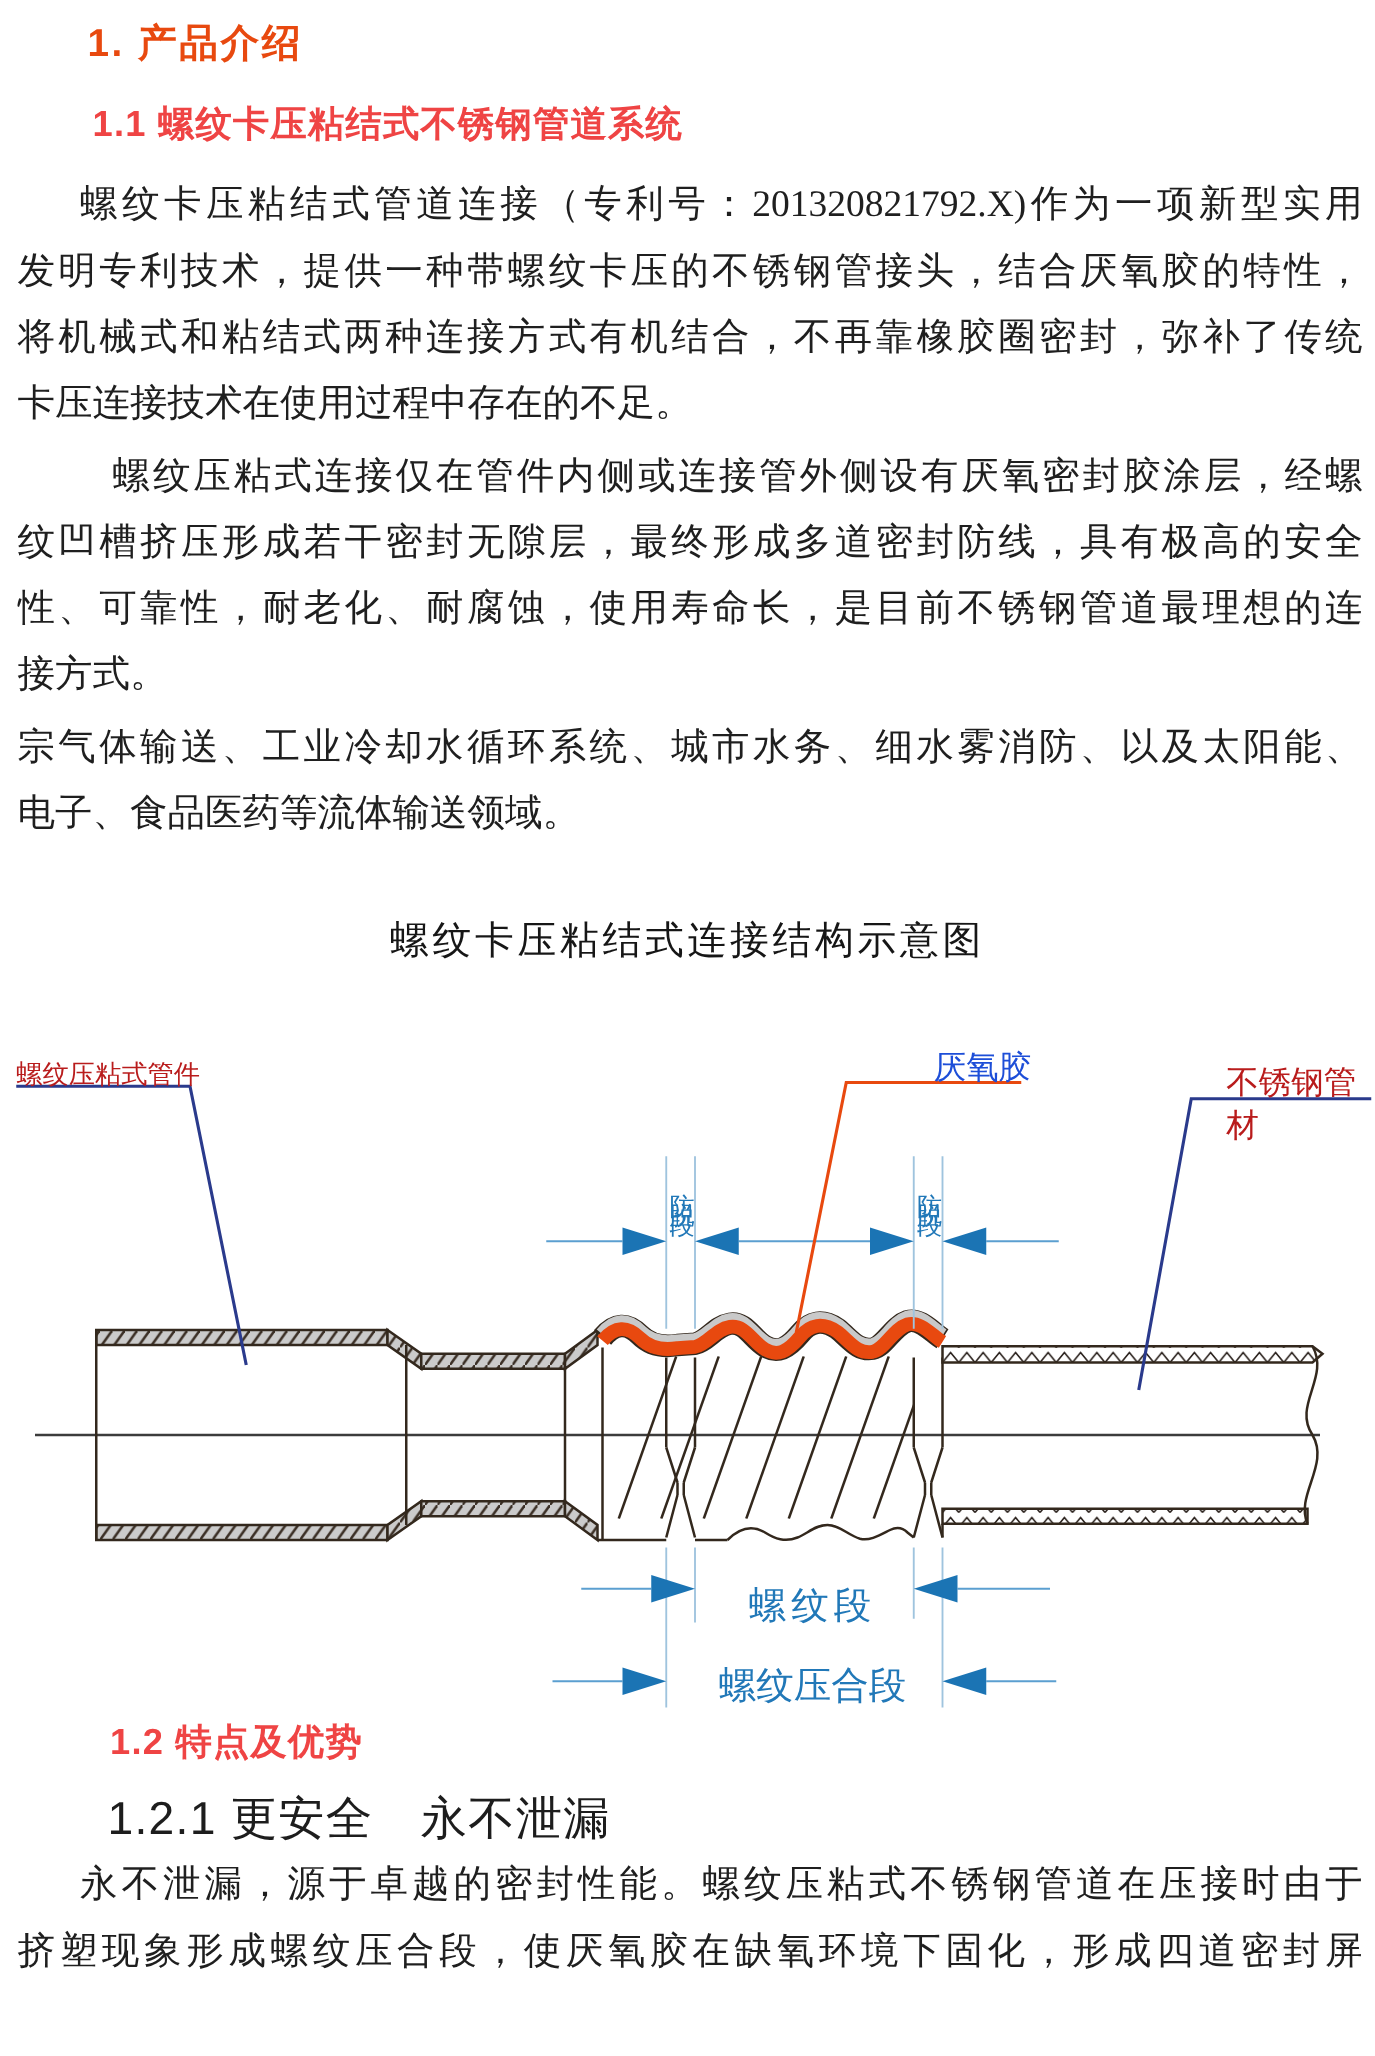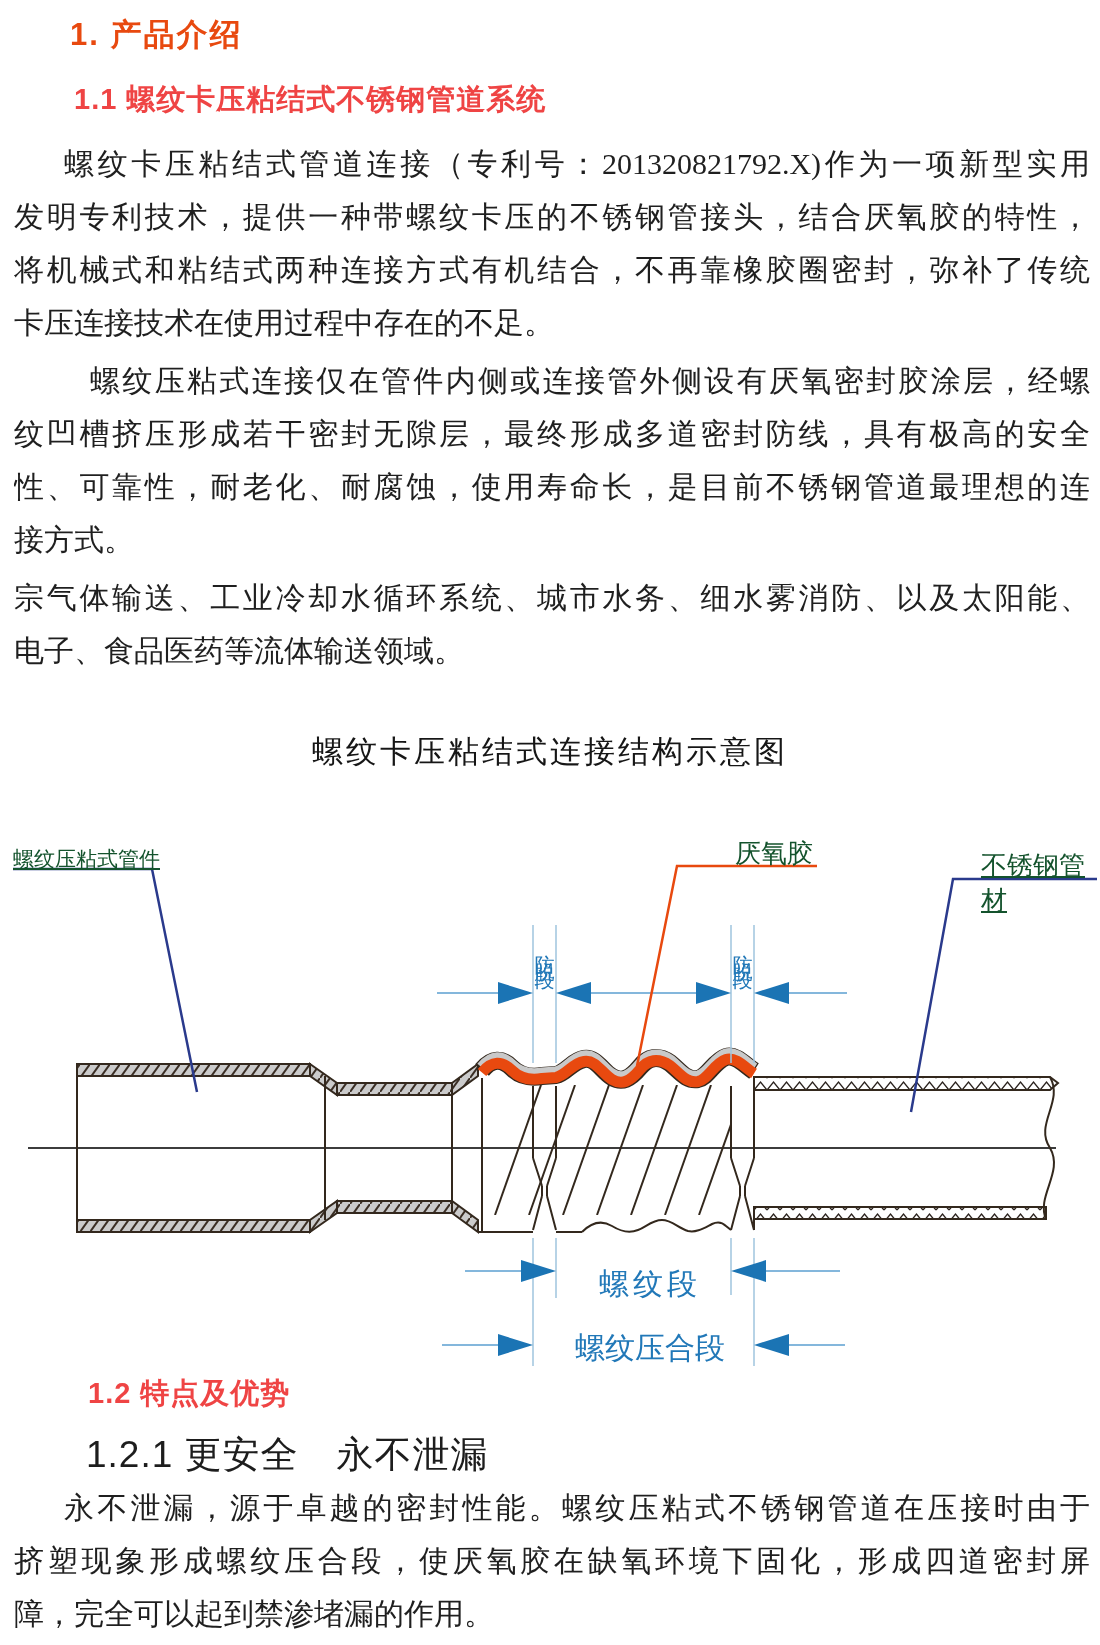--- a/index.html
+++ b/index.html
@@ -9,22 +9,22 @@
   .h1{font-family:"Liberation Sans", sans-serif;font-weight:700;font-size:31px;color:#e8490f;letter-spacing:2px;}
   .h2{font-family:"Liberation Sans", sans-serif;font-weight:700;font-size:29px;color:#ef4444;letter-spacing:1px;}
   .h3{font-family:Liberation Sans, sans-serif;font-size:37px;color:#1d1d1d;letter-spacing:1px;}
   .para{width:1076px;left:14px;font-size:30px;line-height:53px;color:#1f1f1f;}
   .pline{text-align:justify;text-align-last:justify;height:53px;overflow:hidden;}
   .pline.last{text-align-last:left;}
   .ind50{padding-left:50px;}
   .ind76{padding-left:76px;}
   .figtitle{left:0;width:1100px;text-align:center;font-size:31px;letter-spacing:3px;color:#161616;}
   .dlabel{font-family:"Liberation Sans", sans-serif;}
-  .navy{color:#14532d;text-decoration:underline;}
-  .orange{color:#14532d;}
+  .navy{color:#b91c1c;}
+  .orange{color:#1d4ed8;margin-left:12px;}
   .dimblue{color:#2178b8;}
   .vtext{writing-mode:vertical-rl;letter-spacing:8px;font-size:20px;line-height:21px;}
   svg{position:absolute;left:0;top:0;}
 </style>
 </head>
 <body>
 
 <div id="page">
 
   <svg width="1100" height="1645" viewBox="0 0 1100 1645">
@@ -170,16 +170,15 @@
 
   <div class="abs dlabel dimblue" style="left:585px;top:1264px;width:130px;text-align:center;font-size:30px;letter-spacing:4px;">螺纹段</div>
   <div class="abs dlabel dimblue" style="left:565px;top:1328px;width:170px;text-align:center;font-size:30px;">螺纹压合段</div>
 
   <div class="abs h2" style="left:88px;top:1374px;">1.2 特点及优势</div>
   <div class="abs h3" style="left:86px;top:1430px;">1.2.1 更安全　永不泄漏</div>
 
   <div class="abs para" style="top:1481px;">
     <div class="pline ind50">永不泄漏，源于卓越的密封性能。螺纹压粘式不锈钢管道在压接时由于</div>
     <div class="pline">挤塑现象形成螺纹压合段，使厌氧胶在缺氧环境下固化，形成四道密封屏</div>
-    <div class="pline last">障，完全可以起到禁渗堵漏的作用。</div>
   </div>
 
 </div>
 
 </body></html>

